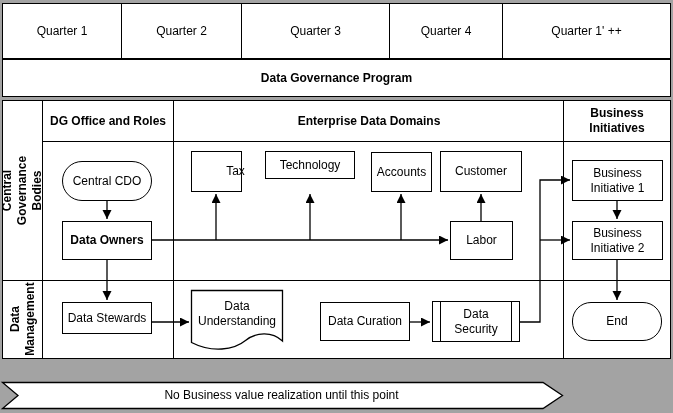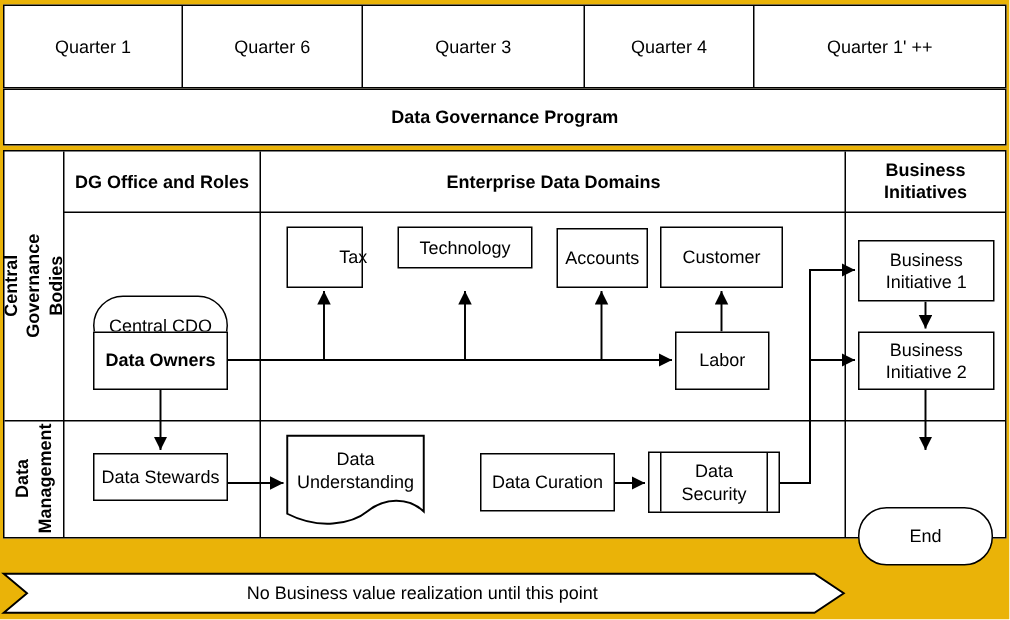--- a/index.html
+++ b/index.html
@@ -6,21 +6,21 @@
   html, body { background: #ffffff; }
   body {
     font-family: "Liberation Sans", sans-serif;
     color: #000000;
     font-size: 12px;
   }
   .canvas {
     position: relative;
     width: 673px;
     height: 413px;
-    background: #eab308;
+    background: #a3a3a3;
     overflow: hidden;
   }
   .abs { position: absolute; }
   .bordered { border: 1px solid #000000; background: #ffffff; }
   .flexc {
     display: flex;
     align-items: center;
     justify-content: center;
     text-align: center;
     line-height: 1.25;
@@ -62,21 +62,21 @@
 
   
   .node {
     position: absolute;
     border: 1px solid #000000;
     background: #ffffff;
     display: flex; align-items: center; justify-content: center;
     text-align: center; line-height: 1.25;
     z-index: 3;
   }
-  .stadium { border-radius: 20px; margin-top: 36px; }
+  .stadium { border-radius: 20px; }
   .node-label { padding: 0 2px; }
   .pp-bar {
     position: absolute; top: 0; width: 1px; height: 100%;
     background: #000000;
   }
   .pp-bar.left { left: 7px; }
   .pp-bar.right { right: 7px; }
   .doc-label {
     position: absolute;
     display: flex; align-items: center; 
@@ -98,21 +98,21 @@
 </head>
 <body>
 
 <div class="canvas">
 
   <div class="abs bordered quarters-row">
     <div class="quarter-cell q1">
         <span>Quarter 1</span>
       </div>
     <div class="quarter-cell q2">
-        <span>Quarter 6</span>
+        <span>Quarter 2</span>
       </div>
     <div class="quarter-cell q3">
         <span>Quarter 3</span>
       </div>
     <div class="quarter-cell q4">
         <span>Quarter 4</span>
       </div>
     <div class="quarter-cell q5">
         <span>Quarter 1' ++</span>
       </div>

